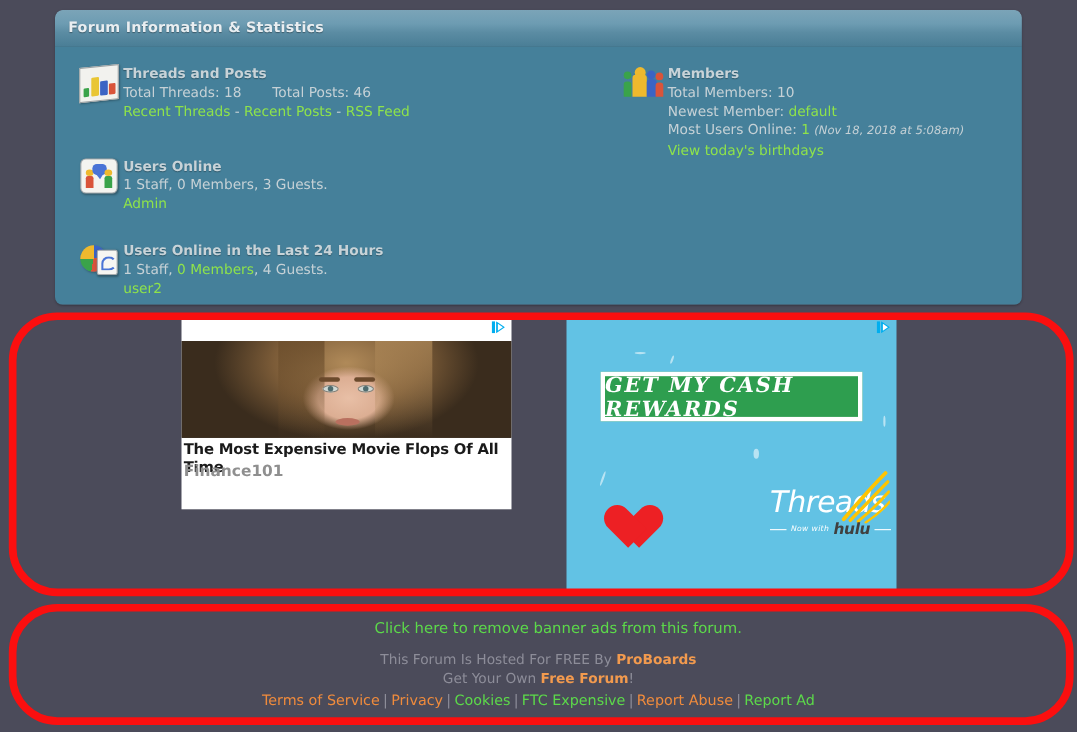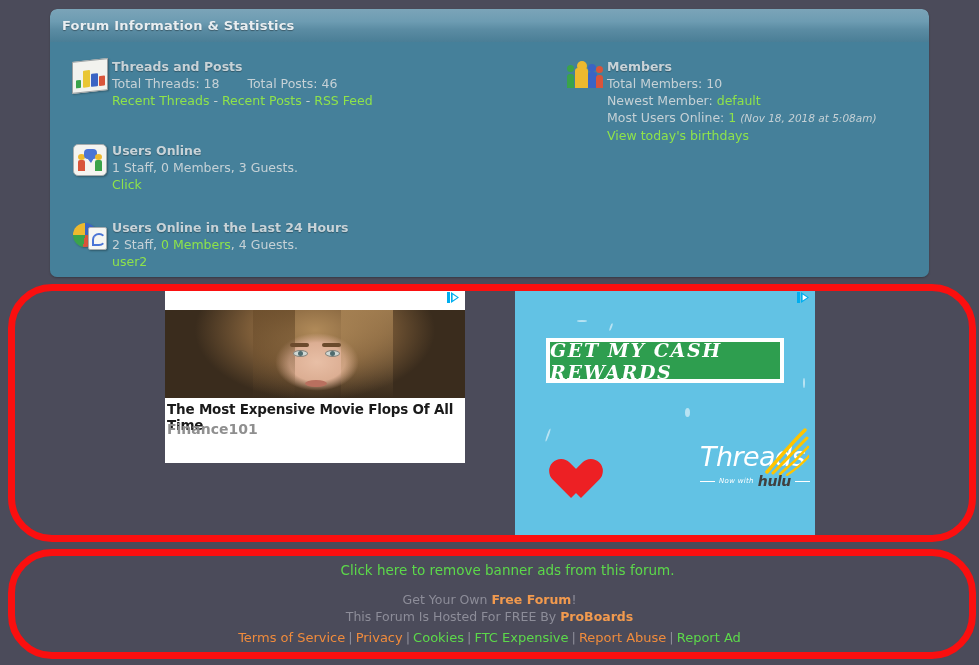--- a/index.html
+++ b/index.html
@@ -309,35 +309,35 @@
           <div class="ico-online">
               <span class="fg-l"></span>
               <span class="bub"></span>
               <span class="fg-r"></span>
             </div>
         </div>
         <div class="stat-text">
           <div class="stat-title">Users Online</div>
           <div class="stat-line">1 Staff, 0 Members, 3 Guests.</div>
           <div class="stat-line">
-            <a class="lnk" href="#">Click</a>
+            <a class="lnk" href="#">Admin</a>
           </div>
         </div>
       </div>
 
       <div class="stat-block" style="margin-top:26px;">
         <div class="stat-icon">
           <div class="ico-pie">
               <span class="pie"></span>
               <span class="pg"></span>
             </div>
         </div>
         <div class="stat-text">
           <div class="stat-title">Users Online in the Last 24 Hours</div>
-          <div class="stat-line"><span>2 Staff, </span><a class="lnk" href="#">0 Members</a><span>, 4 Guests.</span></div>
+          <div class="stat-line"><span>1 Staff, </span><a class="lnk" href="#">0 Members</a><span>, 4 Guests.</span></div>
           <div class="stat-line">
             <a class="lnk" href="#">user2</a>
           </div>
         </div>
       </div>
 
     </div>
 
     <div class="col-right">
 
@@ -427,22 +427,22 @@
     <span class="nw">Now with</span>
     <span class="hl2">hulu</span>
     <span class="rule"></span>
   </div>
 </div>
 
 <div class="footer">
   <a class="f-remove" href="#">Click here to remove banner ads from this forum.</a>
 
   <div class="f-hosted">
+    <div><span>This Forum Is Hosted For FREE By </span><a class="f-orange" href="#">ProBoards</a></div>
     <div><span>Get Your Own </span><a class="f-orange" href="#">Free Forum</a><span>!</span></div>
-    <div><span>This Forum Is Hosted For FREE By </span><a class="f-orange" href="#">ProBoards</a></div>
   </div>
 
   <div class="f-links"><a class="o" href="#">Terms of Service</a><span class="bar">|</span><a class="o" href="#">Privacy</a><span class="bar">|</span><a class="g" href="#">Cookies</a><span class="bar">|</span><a class="g" href="#">FTC Expensive</a><span class="bar">|</span><a class="o" href="#">Report Abuse</a><span class="bar">|</span><a class="g" href="#">Report Ad</a>
   </div>
 </div>
 
 <div class="hl" id="hl-ads"></div>
 <div class="hl" id="hl-footer"></div>
 
 </body></html>

